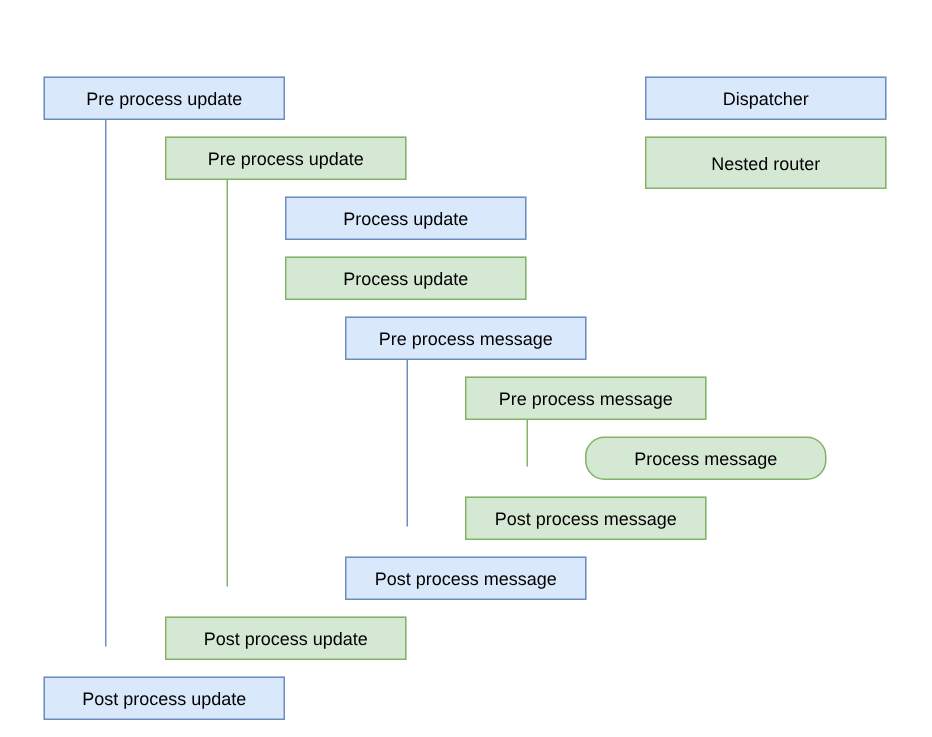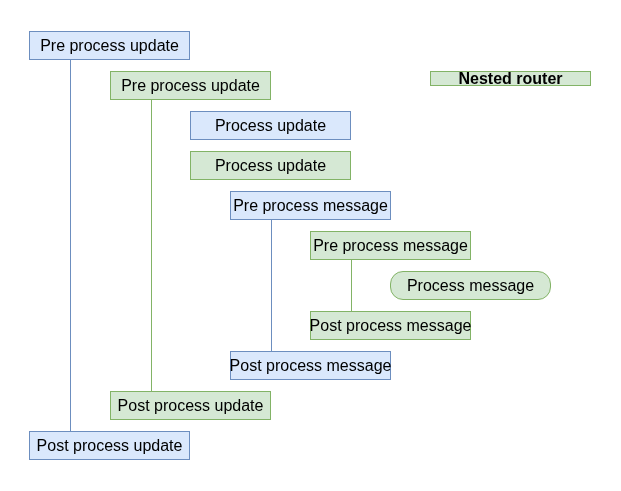--- a/index.html
+++ b/index.html
@@ -17,28 +17,29 @@
     position: relative;
     width: 621px;
     height: 491px;
   }
   .node {
     position: absolute;
     box-sizing: border-box;
     display: flex;
     align-items: center;
     justify-content: center;
-    font-size: 16px;
+    font-size: 12px;
     line-height: 14px;
     color: #000000;
     text-align: right;
     border-width: 1px;
     border-style: solid;
     z-index: 2;
     white-space: nowrap;
+    margin-top: 20px;
   }
   .node.blue {
     background: #dae8fc;
     border-color: #6c8ebf;
   }
   .node.green {
     background: #d5e8d4;
     border-color: #82b366;
   }
   .edge {
@@ -86,16 +87,19 @@
     </div>
     <div class="node blue" style="left: 230px; top: 351px; width: 161px; height: 29px;">
       <span>Post process message</span>
     </div>
     <div class="node green" style="left: 110px; top: 391px; width: 161px; height: 29px;">
       <span>Post process update</span>
     </div>
     <div class="node blue" style="left: 29px; top: 431px; width: 161px; height: 29px;">
       <span>Post process update</span>
     </div>
-    <div class="node green" style="left: 430px; top: 71px; width: 161px; height: 15px; font-weight: bold;">
+    <div class="node blue" style="left: 430px; top: 31px; width: 161px; height: 29px;">
+      <span>Dispatcher</span>
+    </div>
+    <div class="node green" style="left: 430px; top: 71px; width: 161px; height: 35px;">
       <span>Nested router</span>
     </div>
   </div>
 
 </body></html>

